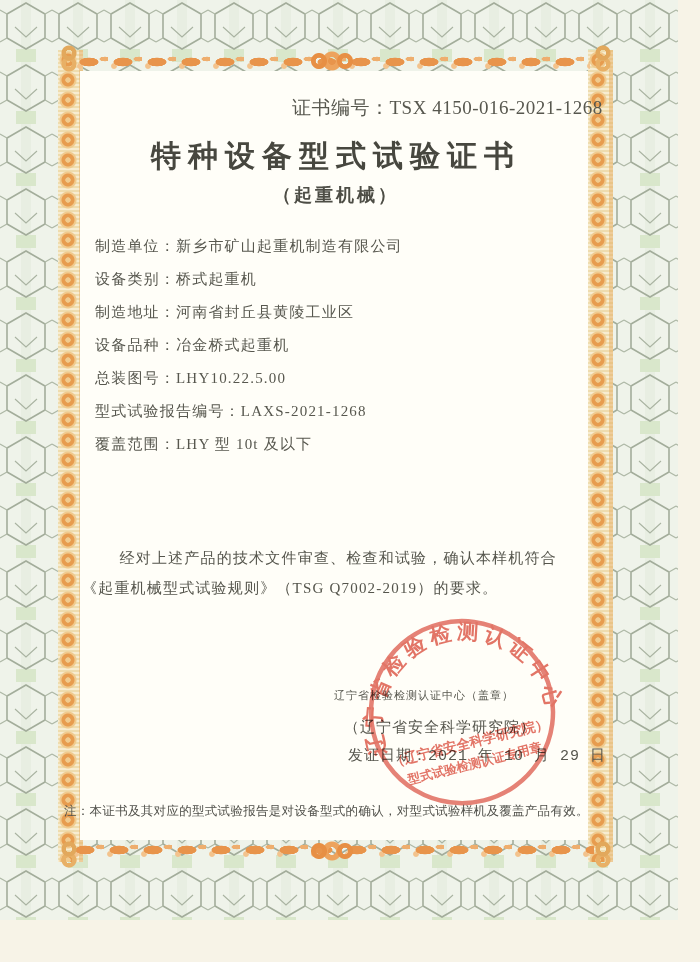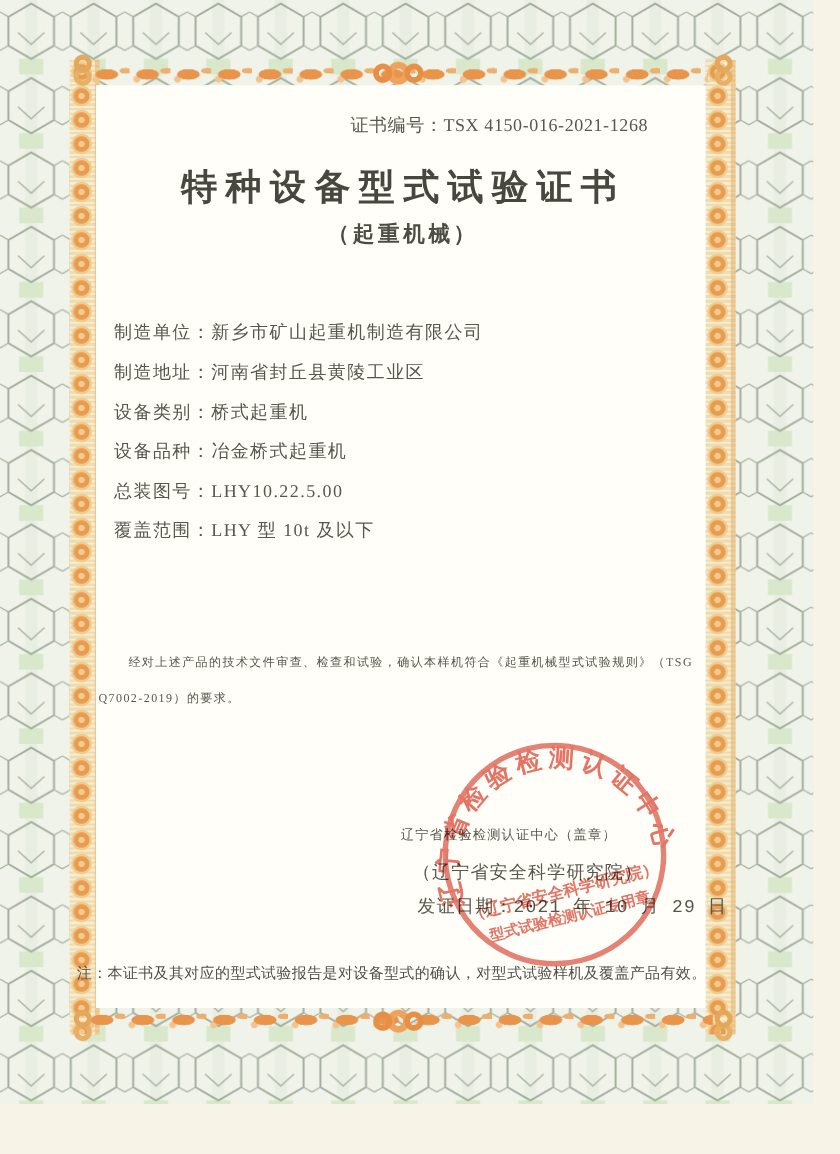--- a/index.html
+++ b/index.html
@@ -58,35 +58,35 @@
   .cknot-tr{left:590px;top:44px;}
   .cknot-bl{left:56px;top:840px;}
   .cknot-br{left:590px;top:840px;}
   
   .sheet{
     position:absolute;left:80px;top:71px;width:508px;height:769px;
     background:#fffef8;
   }
   
   .txt{position:absolute;color:#57574e;white-space:nowrap;}
-  .cert-no{left:292px;top:95px;font-size:15px;letter-spacing:.5px;}
+  .cert-no{left:292px;top:95px;font-size:19px;letter-spacing:.5px;}
   .title{
     left:84px;top:136px;width:504px;text-align:center;
     font-size:30px;font-weight:bold;letter-spacing:7px;color:#47473f;
     white-space:nowrap;
   }
   .subtitle{
     left:84px;top:183px;width:504px;text-align:center;
     font-size:18px;letter-spacing:3px;color:#4d4d45;font-weight:bold;
   }
-  .fields{position:absolute;left:95px;top:230px;margin-top:32px;}
+  .fields{position:absolute;left:95px;top:230px;}
   .frow{height:33px;line-height:33px;font-size:15px;letter-spacing:1.2px;color:#57574e;white-space:nowrap;}
   .statement{
     position:absolute;left:82px;top:528px;width:505px;
-    font-size:10px;line-height:30px;letter-spacing:1.2px;color:#55554c;
+    font-size:15px;line-height:30px;letter-spacing:1.2px;color:#55554c;
     text-indent:2.5em;white-space:normal;
   }
   .issuer1{left:334px;top:688px;font-size:11px;letter-spacing:1px;}
   .issuer2{left:344px;top:718px;font-size:15px;letter-spacing:1px;}
   .dateline{left:348px;top:746px;font-size:15px;letter-spacing:1px;font-family:Liberation Mono, monospace;}
   .note{
     left:64px;top:803px;width:578px;font-size:12.5px;letter-spacing:.3px;
     color:#50504a;white-space:nowrap;
   }
   
@@ -130,24 +130,25 @@
 
   <div class="txt cert-no">
     <span>证书编号：</span><span>TSX 4150-016-2021-1268</span>
   </div>
 
   <div class="txt subtitle">（起重机械）</div>
   <div class="txt title">特种设备型式试验证书</div>
 
   <div class="fields">
     <div class="frow"><span>制造单位：</span><span>新乡市矿山起重机制造有限公司</span></div>
+    <div class="frow"><span>设备类别：</span><span>桥式起重机</span></div>
     <div class="frow"><span>制造地址：</span><span>河南省封丘县黄陵工业区</span></div>
-    <div class="frow"><span>设备类别：</span><span>桥式起重机</span></div>
     <div class="frow"><span>设备品种：</span><span>冶金桥式起重机</span></div>
     <div class="frow"><span>总装图号：</span><span>LHY10.22.5.00</span></div>
+    <div class="frow"><span>型式试验报告编号：</span><span>LAXS-2021-1268</span></div>
     <div class="frow"><span>覆盖范围：</span><span>LHY 型 10t 及以下</span></div>
   </div>
 
   <p class="statement">经对上述产品的技术文件审查、检查和试验，确认本样机符合《起重机械型式试验规则》（TSG Q7002-2019）的要求。</p>
 
   <div class="txt issuer1">辽宁省检验检测认证中心（盖章）</div>
   <div class="txt issuer2">（辽宁省安全科学研究院）</div>
   <div class="txt dateline">
     <span>发证日期：</span><span>2021 年 10 月 29 日</span>
   </div>

